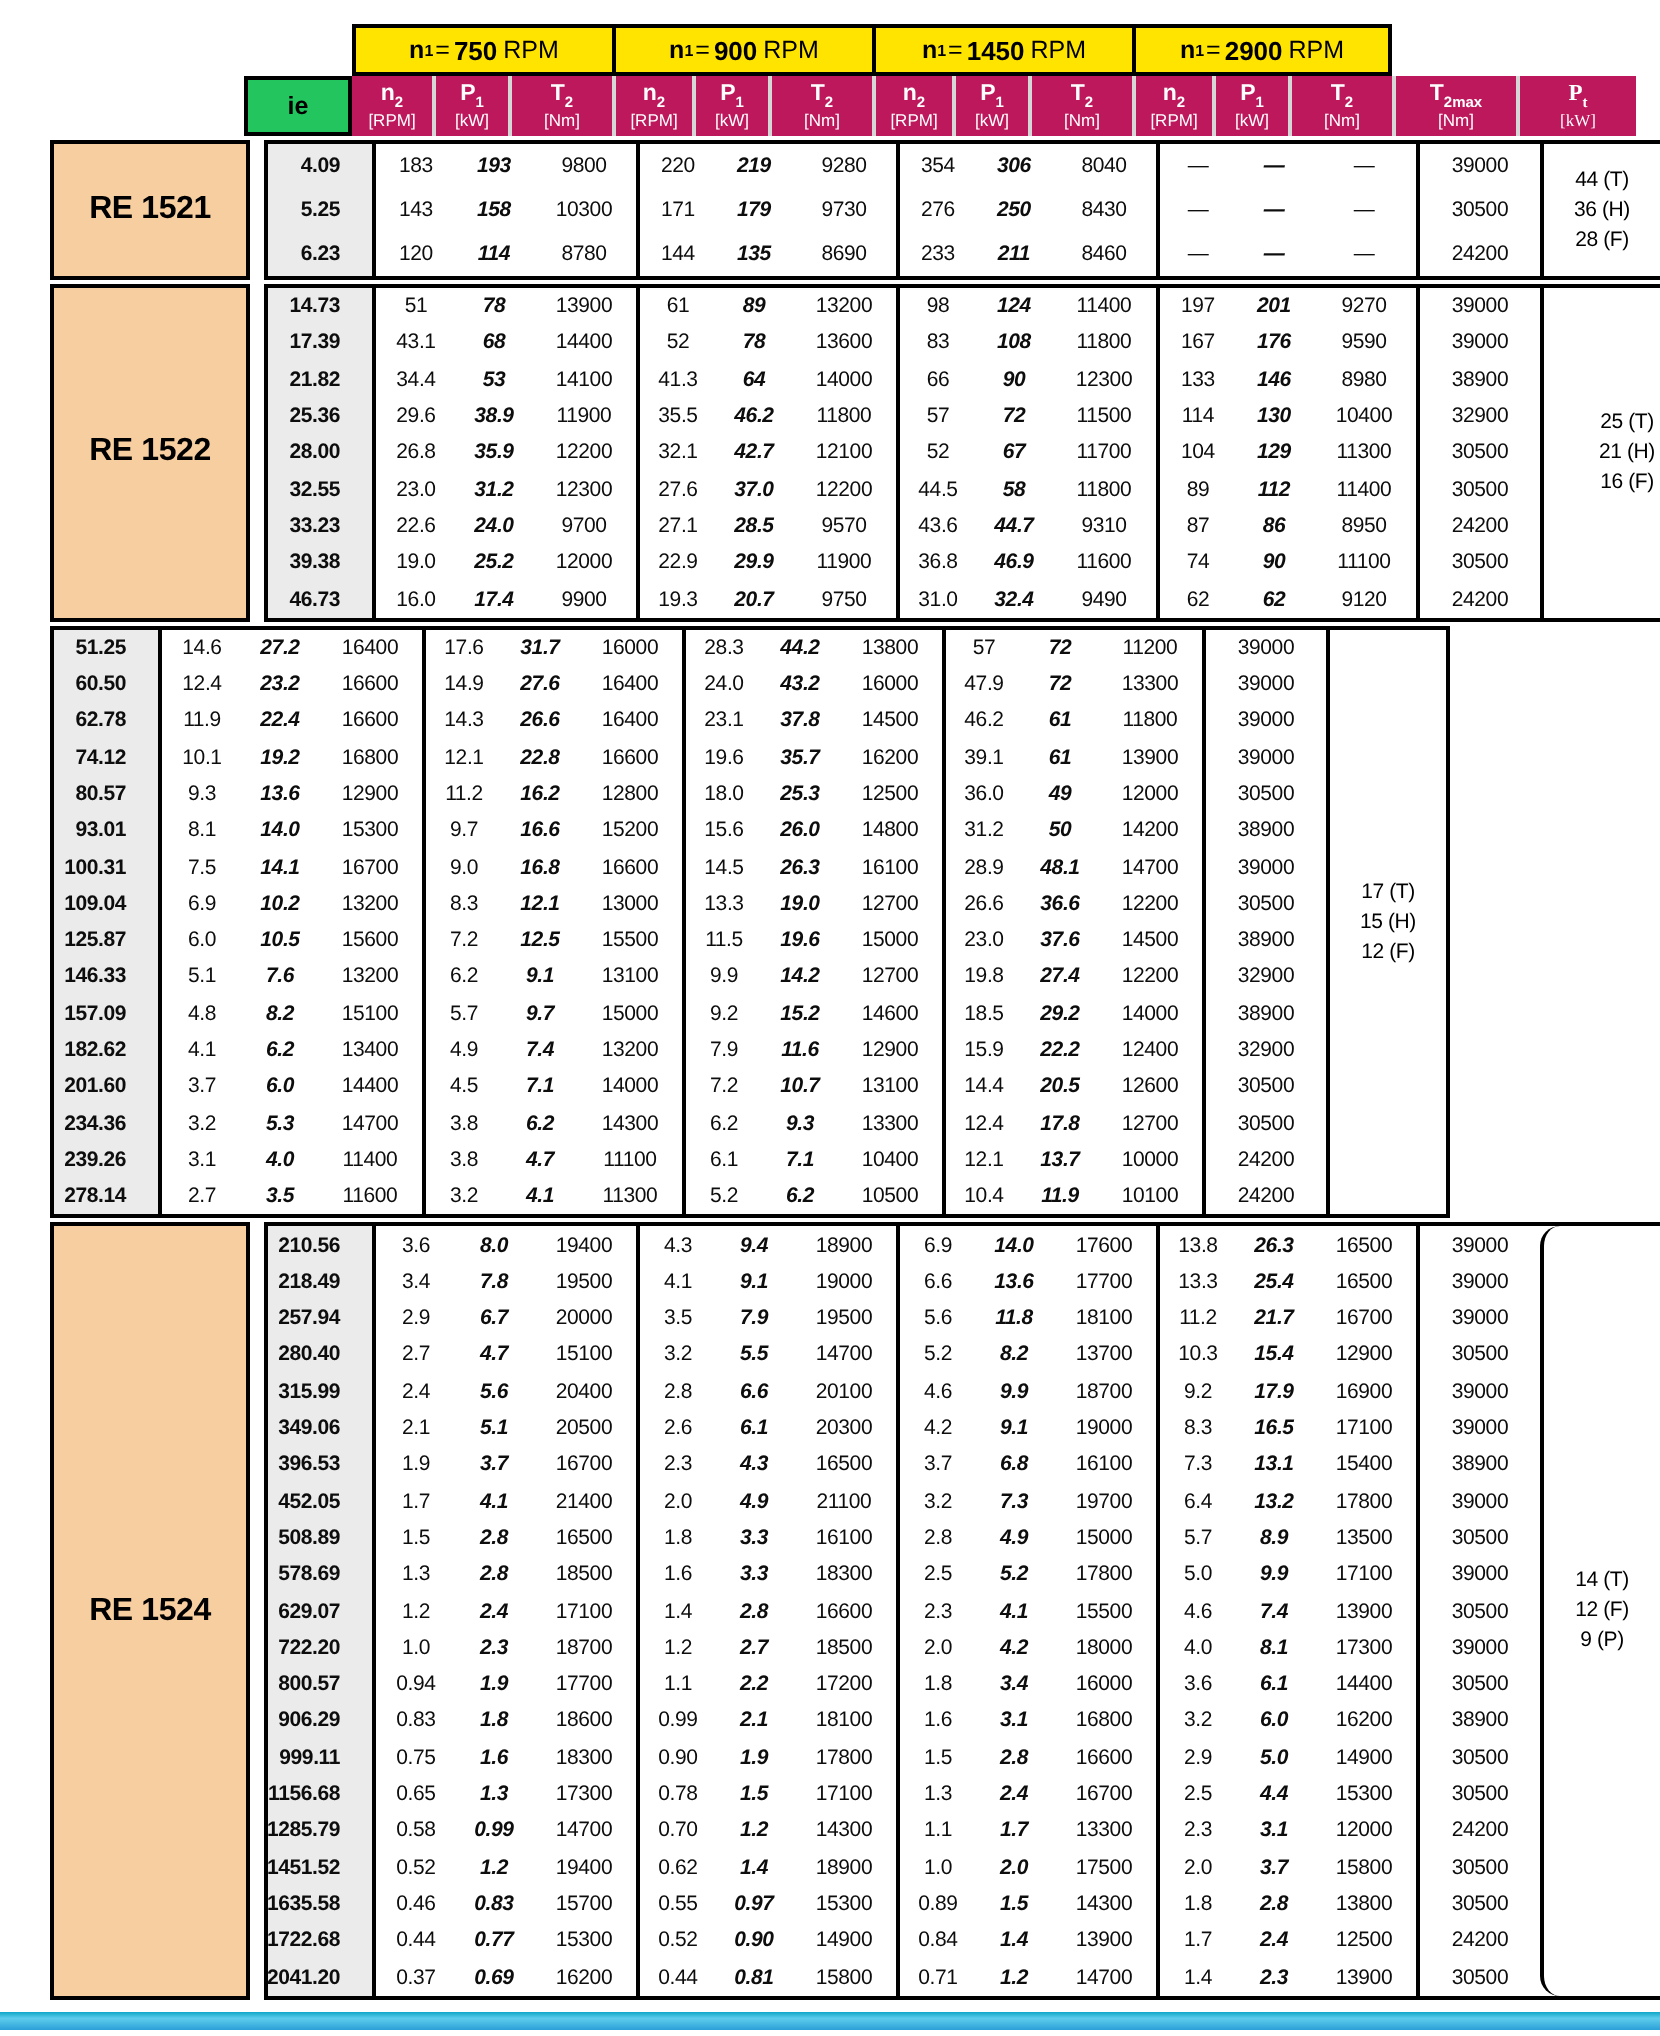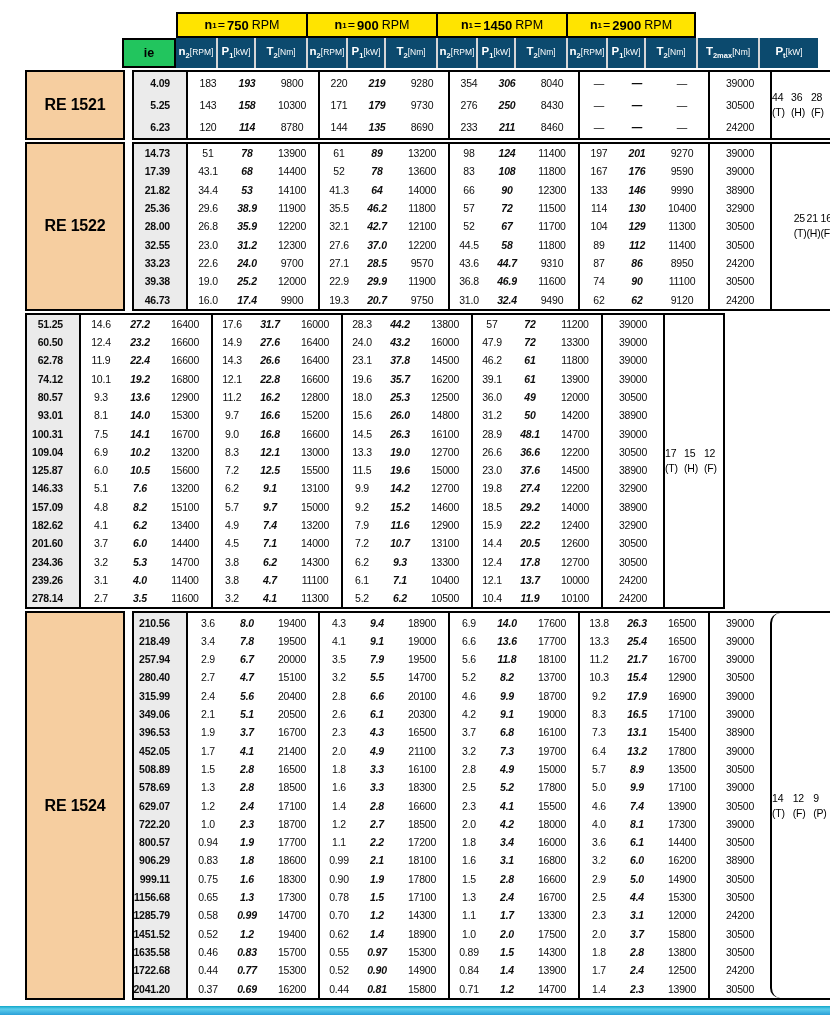--- a/index.html
+++ b/index.html
@@ -9,21 +9,21 @@
   .table-area{position:absolute;left:25px;top:12px}
   .hdr-grid{margin-left:97px;display:grid;
     grid-template-columns:54px 40px 38px 52px 40px 38px 52px 40px 38px 52px 40px 38px 52px 62px 60px;
     grid-template-rows:26px 30px;margin-bottom:2px}
   .ycell{grid-row:1;background:var(--yellow,#FFE400);border:2px solid #000;border-right:none;
     display:flex;align-items:center;justify-content:center;font-size:12.5px;color:#000;white-space:nowrap}
   .ycell.last{border-right:2px solid #000}
   .ycell sub{font-size:8px;font-weight:bold;margin-right:1px}
   .ycell .var{font-weight:bold}
   .ycell .val{font-weight:bold;margin:0 3px 0 2px;font-size:13px}
-  .hcell{grid-row:2;background:#0c4a6e;color:#fff;display:flex;flex-direction:row;
+  .hcell{grid-row:2;background:#be185d;color:#fff;display:flex;flex-direction:column;
     align-items:center;justify-content:center;line-height:1.1;text-align:center}
   .hcell .sym{font-weight:bold;font-size:11.5px}
   .hcell .sym sub{font-size:7.5px}
   .hcell .unit{font-size:8.5px}
   .hcell.sep{border-left:2px solid #d6d6d6}
   .iecell{grid-row:2;grid-column:1;background:#22c55e;border:2px solid #000;display:flex;
     align-items:center;justify-content:center;font-weight:bold;font-size:12.5px}
   .section{display:flex;margin-bottom:2px}
   .model-box{width:100px;border:2px solid #000;background:#f6cea0;display:flex;align-items:center;
     justify-content:center;font-weight:bold;font-size:16px;margin-right:7px;letter-spacing:-0.2px}
@@ -31,21 +31,21 @@
     grid-template-columns:54px 40px 38px 52px 40px 38px 52px 40px 38px 52px 40px 38px 52px 62px 60px}
   .s-tall{grid-auto-rows:22px}
   .s-norm{grid-auto-rows:18.3px}
   .cell{display:flex;align-items:center;justify-content:center;font-size:10.5px;color:#0d0d0d;
     letter-spacing:-0.2px;white-space:nowrap}
   .cell.ie{background:#ebebeb;border-right:2px solid #000;justify-content:flex-end;
     padding-right:16px;font-weight:bold}
   .cell.p1{font-weight:bold;font-style:italic}
   .cell.gs{border-left:2px solid #000}
   .cell.t2max{border-left:2px solid #000}
-  .pt-col{border-left:2px solid #000;display:flex;align-items:center;
+  .pt-col{border-left:2px solid #000;display:flex;flex-direction:column;align-items:center;
     justify-content:center;font-size:10.5px;line-height:15px;letter-spacing:-0.2px}
   .accent-bar{position:absolute;left:0;right:0;bottom:3px;height:9px;
     background:linear-gradient(to bottom,#0fa7c9 0%,#5ecdec 35%,#2ba0d8 100%)}
 </style>
 </head>
 <body>
 
 <div class="page">
   <div class="table-area">
     <div class="hdr-grid">
@@ -123,21 +123,21 @@
           <div class="unit">[kW]</div>
         </div>
         <div class="hcell sep" style="grid-column: 13;">
           <div class="sym">T<sub>2</sub></div>
           <div class="unit">[Nm]</div>
         </div>
         <div class="hcell sep" style="grid-column: 14;">
           <div class="sym">T<sub>2max</sub></div>
           <div class="unit">[Nm]</div>
         </div>
-        <div class="hcell sep" style="grid-column: 15;">
+        <div class="hcell sep" style="grid-column: 15; font-family: Liberation Serif, serif;">
           <div class="sym">P<sub>t</sub></div>
           <div class="unit">[kW]</div>
         </div>
       </div>
     <div>
         <div class="section">
           <div class="model-box">RE 1521</div>
           <div class="sec-grid s-tall">
             <div class="pt-col" style="grid-area: 1 / 15 / span 3;">
               <div>44 (T)</div>
@@ -229,21 +229,21 @@
             <div class="cell p1">53</div>
             <div class="cell t2">14100</div>
             <div class="cell n2 gs">41.3</div>
             <div class="cell p1">64</div>
             <div class="cell t2">14000</div>
             <div class="cell n2 gs">66</div>
             <div class="cell p1">90</div>
             <div class="cell t2">12300</div>
             <div class="cell n2 gs">133</div>
             <div class="cell p1">146</div>
-            <div class="cell t2">9990</div>
+            <div class="cell t2">8980</div>
             <div class="cell t2max">38900</div>
             <div class="cell ie">25.36</div>
             <div class="cell n2">29.6</div>
             <div class="cell p1">38.9</div>
             <div class="cell t2">11900</div>
             <div class="cell n2 gs">35.5</div>
             <div class="cell p1">46.2</div>
             <div class="cell t2">11800</div>
             <div class="cell n2 gs">57</div>
             <div class="cell p1">72</div>

